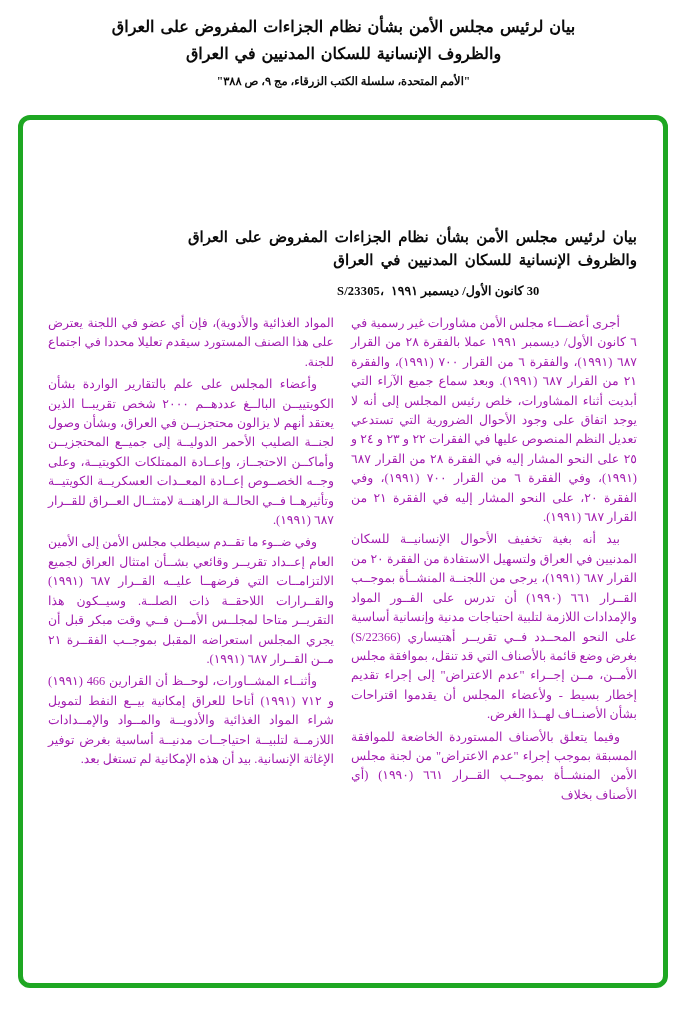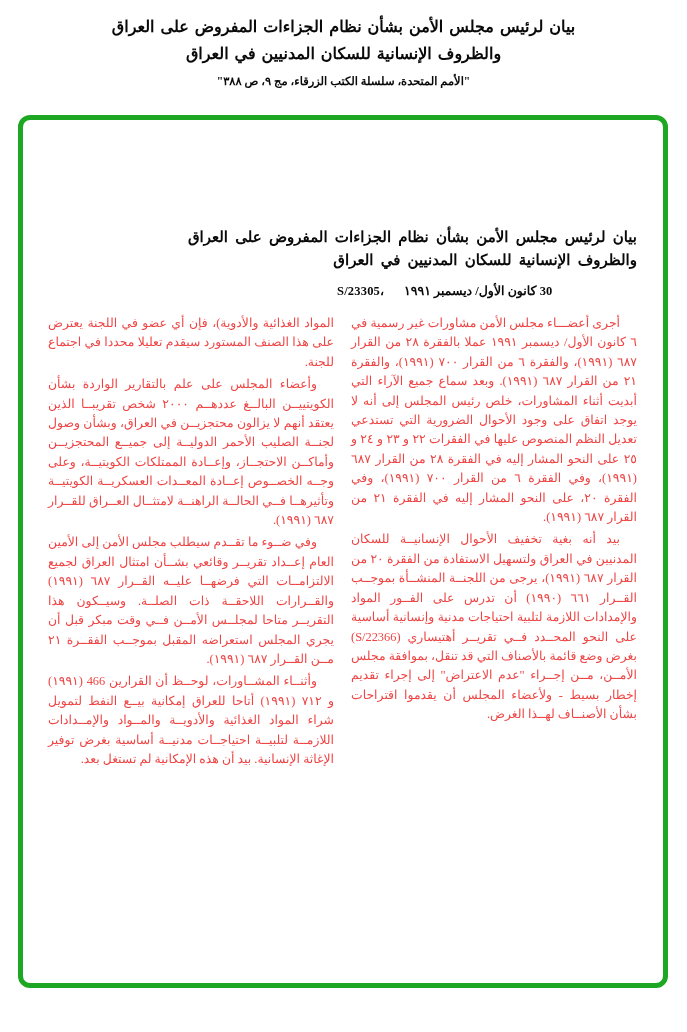--- a/index.html
+++ b/index.html
@@ -37,36 +37,36 @@
   }
   
   .page-title{
     direction:rtl;text-align:right;
     font-weight:bold;font-size:15px;line-height:23px;
     word-spacing:3.5px;
   }
   
   .dateline{
     margin-top:11px;margin-left:289px;
-    display:flex;align-items:center;gap:20px;
+    display:flex;align-items:center;gap:7px;
     font-size:12.5px;font-weight:bold;white-space:nowrap;
   }
   .dateline .sym{font-weight:bold;letter-spacing:.2px;}
   .dateline .date{direction:rtl;unicode-bidi:isolate;}
   
   .cols{
     margin-top:15px;
     display:flex;gap:17px;
     direction:rtl;
   }
   .col{
     flex:1;min-width:0;
     direction:rtl;text-align:justify;
     font-size:12.4px;line-height:19.4px;
-    color:#ef4444;
+    color:#a21caf;
   }
   .para{margin:0 0 3px 0;text-indent:17px;}
   .col.left .para:first-child{text-indent:0;}
 </style>
 </head>
 <body>
 
 <div class="canvas">
 
   <div class="doc-header">
@@ -85,20 +85,21 @@
 
       <div class="dateline">
         <span class="sym">S/23305،</span>
         <bdi class="date">30 كانون الأول/ ديسمبر ١٩٩١</bdi>
       </div>
 
       <div class="cols">
         <div class="col right" id="col-right">
             <p class="para">أجرى أعضـــاء مجلس الأمن مشاورات غير رسمية في ٦ كانون الأول/ ديسمبر ١٩٩١ عملا بالفقرة ٢٨ من القرار ٦٨٧ (١٩٩١)، والفقرة ٦ من القرار ٧٠٠ (١٩٩١)، والفقرة ٢١ من القرار ٦٨٧ (١٩٩١). وبعد سماع جميع الآراء التي أبديت أثناء المشاورات، خلص رئيس المجلس إلى أنه لا يوجد اتفاق على وجود الأحوال الضرورية التي تستدعي تعديل النظم المنصوص عليها في الفقرات ٢٢ و ٢٣ و ٢٤ و ٢٥ على النحو المشار إليه في الفقرة ٢٨ من القرار ٦٨٧ (١٩٩١)، وفي الفقرة ٦ من القرار ٧٠٠ (١٩٩١)، وفي الفقرة ٢٠، على النحو المشار إليه في الفقرة ٢١ من القرار ٦٨٧ (١٩٩١).</p>
             <p class="para">بيد أنه بغية تخفيف الأحوال الإنسانيــة للسكان المدنيين في العراق ولتسهيل الاستفادة من الفقرة ٢٠ من القرار ٦٨٧ (١٩٩١)، يرجى من اللجنــة المنشــأة بموجــب القــرار ٦٦١ (١٩٩٠) أن تدرس على الفــور المواد والإمدادات اللازمة لتلبية احتياجات مدنية وإنسانية أساسية على النحو المحــدد فــي تقريــر أهتيساري (S/22366) بغرض وضع قائمة بالأصناف التي قد تنقل، بموافقة مجلس الأمــن، مــن إجــراء "عدم الاعتراض" إلى إجراء تقديم إخطار بسيط - ولأعضاء المجلس أن يقدموا اقتراحات بشأن الأصنــاف لهــذا الغرض.</p>
+            <p class="para">وفيما يتعلق بالأصناف المستوردة الخاضعة للموافقة المسبقة بموجب إجراء "عدم الاعتراض" من لجنة مجلس الأمن المنشــأة بموجــب القــرار ٦٦١ (١٩٩٠) (أي الأصناف بخلاف</p>
           </div>
         <div class="col left" id="col-left">
             <p class="para">المواد الغذائية والأدوية)، فإن أي عضو في اللجنة يعترض على هذا الصنف المستورد سيقدم تعليلا محددا في اجتماع للجنة.</p>
             <p class="para">وأعضاء المجلس على علم بالتقارير الواردة بشأن الكويتييــن البالــغ عددهــم ٢٠٠٠ شخص تقريبــا الذين يعتقد أنهم لا يزالون محتجزيــن في العراق، وبشأن وصول لجنــة الصليب الأحمر الدوليــة إلى جميــع المحتجزيــن وأماكــن الاحتجــاز، وإعــادة الممتلكات الكويتيــة، وعلى وجــه الخصــوص إعــادة المعــدات العسكريــة الكويتيــة وتأثيرهــا فــي الحالــة الراهنــة لامتثــال العــراق للقــرار ٦٨٧ (١٩٩١).</p>
             <p class="para">وفي ضــوء ما تقــدم سيطلب مجلس الأمن إلى الأمين العام إعــداد تقريــر وقائعي بشــأن امتثال العراق لجميع الالتزامــات التي فرضهــا عليــه القــرار ٦٨٧ (١٩٩١) والقــرارات اللاحقــة ذات الصلــة. وسيــكون هذا التقريــر متاحا لمجلــس الأمــن فــي وقت مبكر قبل أن يجري المجلس استعراضه المقبل بموجــب الفقــرة ٢١ مــن القــرار ٦٨٧ (١٩٩١).</p>
             <p class="para">وأثنــاء المشــاورات، لوحــظ أن القرارين 466 (١٩٩١) و ٧١٢ (١٩٩١) أتاحا للعراق إمكانية بيــع النفط لتمويل شراء المواد الغذائية والأدويــة والمــواد والإمــدادات اللازمــة لتلبيــة احتياجــات مدنيــة أساسية بغرض توفير الإغاثة الإنسانية. بيد أن هذه الإمكانية لم تستغل بعد.</p>
           </div>
       </div>
 
     </div>

